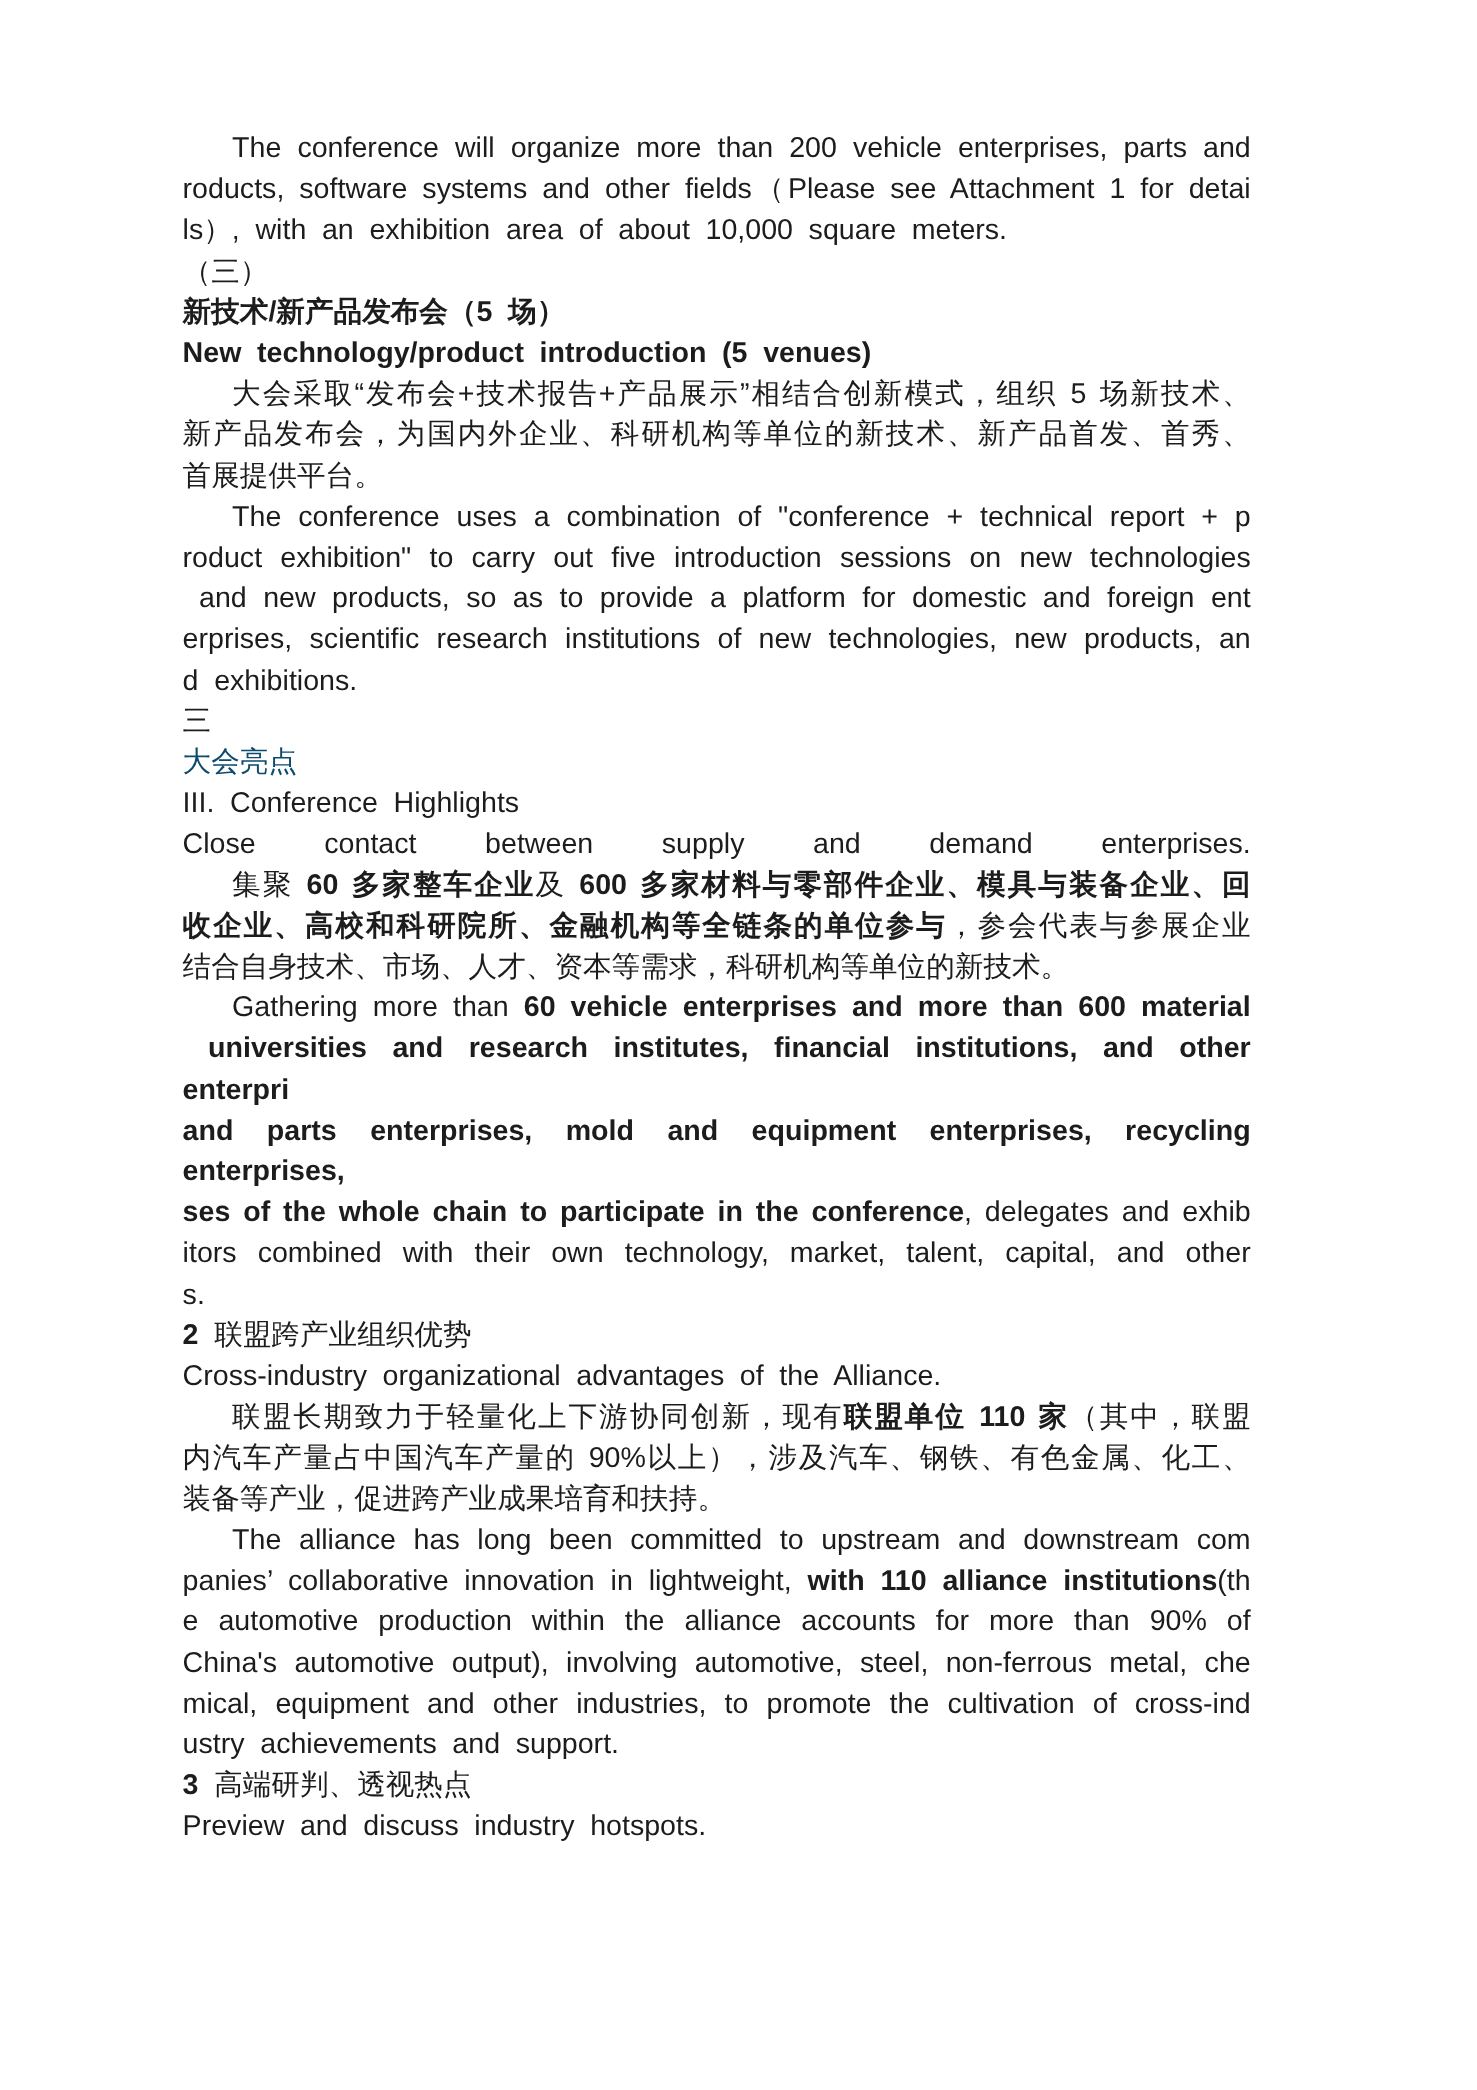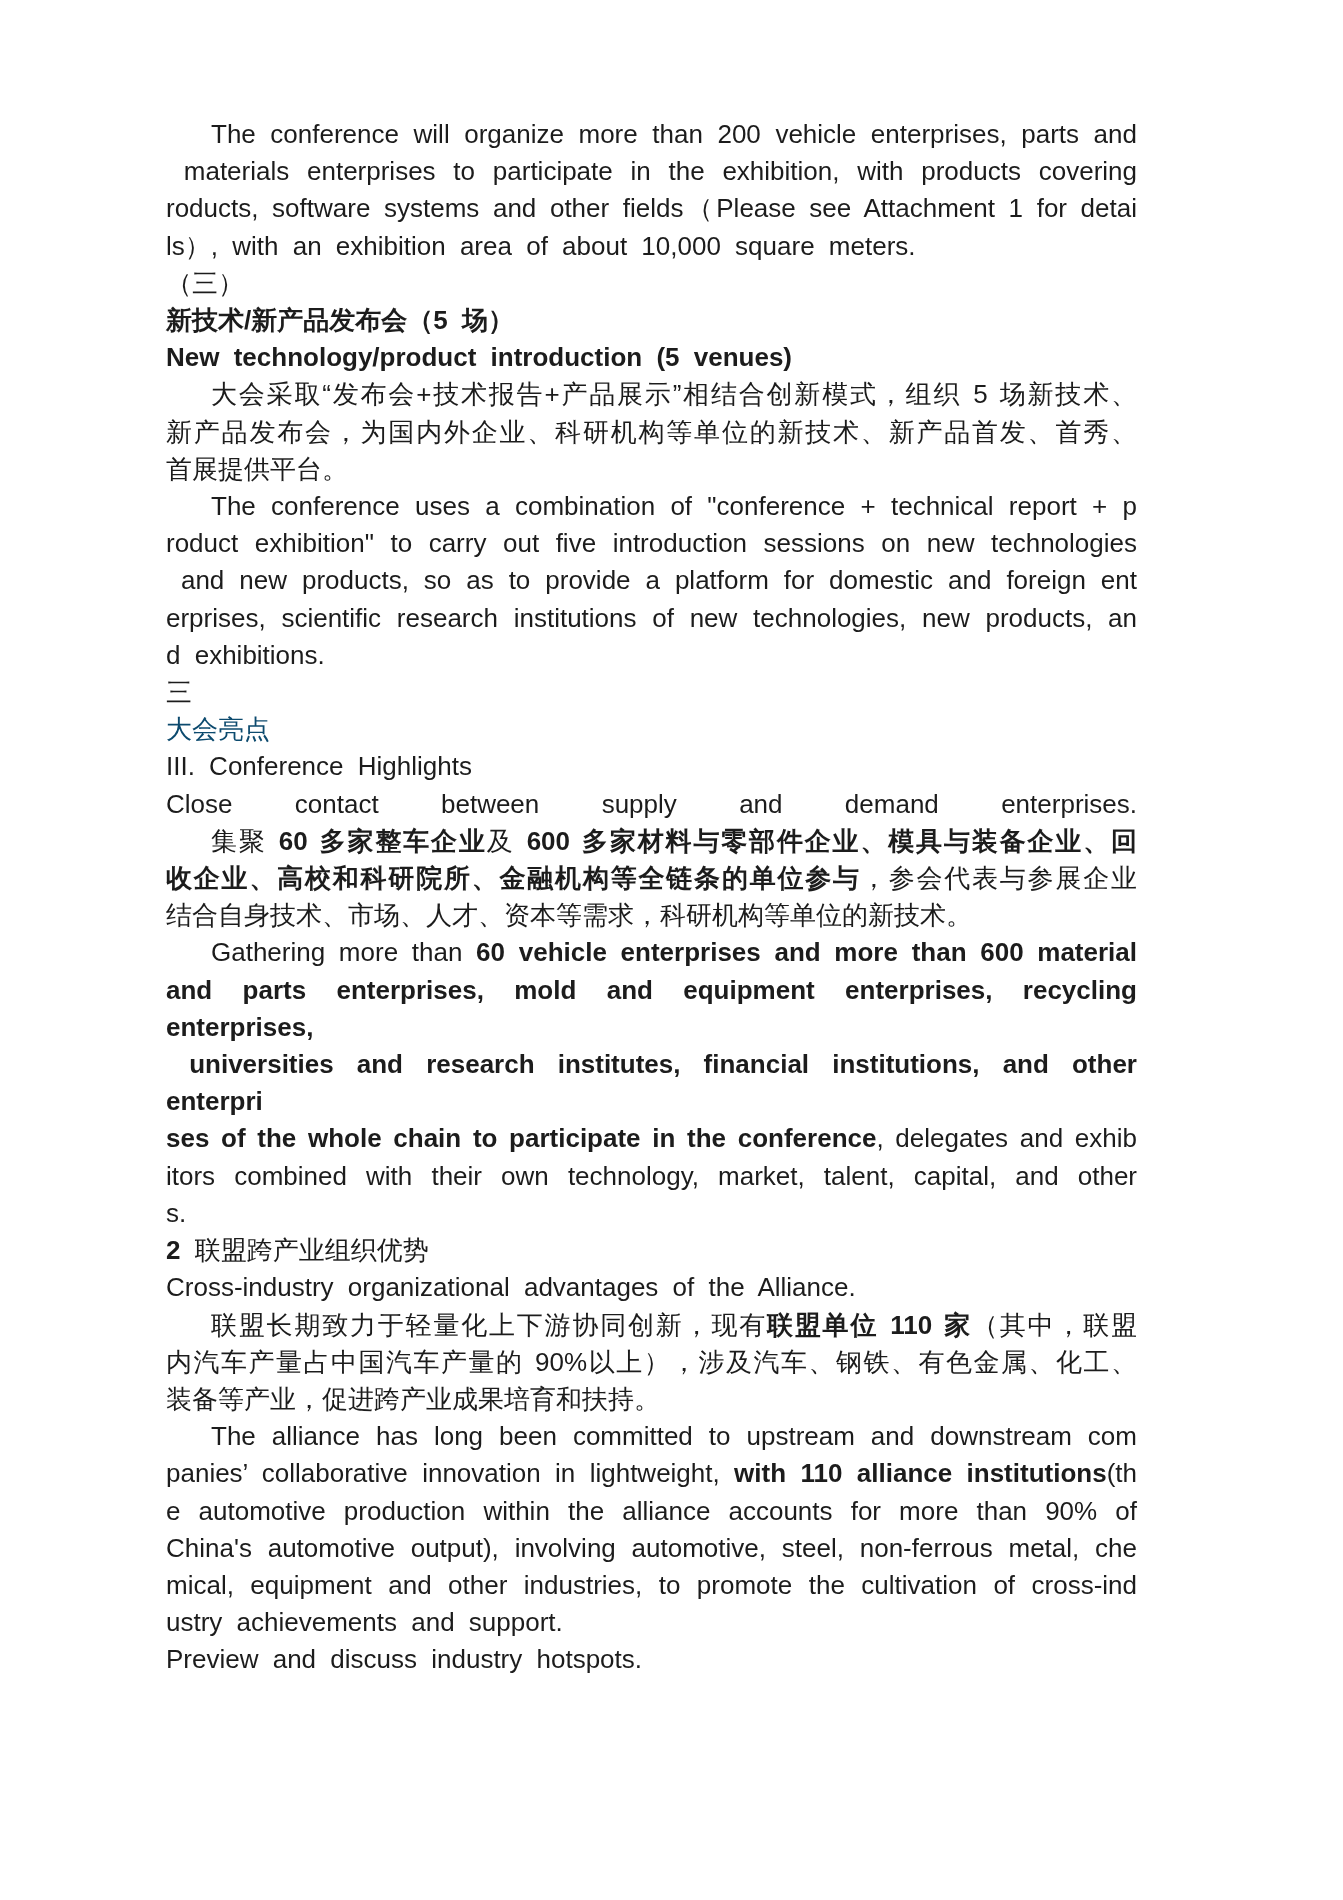--- a/index.html
+++ b/index.html
@@ -39,21 +39,20 @@
   }
   .bold { font-weight: 700; }
   .blue { color: #0c4a6e; }
 </style>
 </head>
 <body>
 
 <div class="page">
   <div class="content">
       <div class="line justify indent"><span>The conference will organize more than 200 vehicle enterprises, parts and</span></div>
-      <div class="line justify"><span> materials enterprises to participate in the exhibition, with products covering</span></div>
       <div class="line justify"><span>roducts, software systems and other fields（Please see Attachment 1 for detai</span></div>
       <div class="line"><span>ls）, with an exhibition area of about 10,000 square meters.</span></div>
       <div class="line"><span>（三）</span></div>
       <div class="line"><span class="bold">新技术/新产品发布会（5 场）</span></div>
       <div class="line"><span class="bold">New technology/product introduction (5 venues)</span></div>
       <div class="line justify indent"><span>大会采取“发布会+技术报告+产品展示”相结合创新模式，组织 5 场新技术、</span></div>
       <div class="line justify"><span>新产品发布会，为国内外企业、科研机构等单位的新技术、新产品首发、首秀、</span></div>
       <div class="line"><span>首展提供平台。</span></div>
       <div class="line justify indent"><span>The conference uses a combination of "conference + technical report + p</span></div>
       <div class="line justify"><span>roduct exhibition" to carry out five introduction sessions on new technologies</span></div>
@@ -61,31 +60,32 @@
       <div class="line justify"><span>erprises, scientific research institutions of new technologies, new products, an</span></div>
       <div class="line"><span>d exhibitions.</span></div>
       <div class="line"><span>三</span></div>
       <div class="line"><span class="blue">大会亮点</span></div>
       <div class="line"><span>III. Conference Highlights</span></div>
       <div class="line justify"><span>Close contact between supply and demand enterprises.</span></div>
       <div class="line justify indent"><span>集聚 </span><span class="bold">60 多家整车企业</span><span>及 </span><span class="bold">600 多家材料与零部件企业、模具与装备企业、回</span></div>
       <div class="line justify"><span class="bold">收企业、高校和科研院所、金融机构等全链条的单位参与</span><span>，参会代表与参展企业</span></div>
       <div class="line"><span>结合自身技术、市场、人才、资本等需求，科研机构等单位的新技术。</span></div>
       <div class="line justify indent"><span>Gathering more than </span><span class="bold">60 vehicle enterprises and more than 600 material</span></div>
+      <div class="line justify"><span class="bold"> universities and research institutes, financial institutions, and other enterpri</span></div>
       <div class="line justify"><span class="bold">and parts enterprises, mold and equipment enterprises, recycling enterprises,</span></div>
-      <div class="line justify"><span class="bold"> universities and research institutes, financial institutions, and other enterpri</span></div>
       <div class="line justify"><span class="bold">ses of the whole chain to participate in the conference</span><span>, delegates and exhib</span></div>
       <div class="line justify"><span>itors combined with their own technology, market, talent, capital, and other</span></div>
       <div class="line"><span>s.</span></div>
       <div class="line"><span class="bold">2</span><span> 联盟跨产业组织优势</span></div>
       <div class="line"><span>Cross-industry organizational advantages of the Alliance.</span></div>
       <div class="line justify indent"><span>联盟长期致力于轻量化上下游协同创新，现有</span><span class="bold">联盟单位 110 家</span><span>（其中，联盟</span></div>
       <div class="line justify"><span>内汽车产量占中国汽车产量的 90%以上），涉及汽车、钢铁、有色金属、化工、</span></div>
       <div class="line"><span>装备等产业，促进跨产业成果培育和扶持。</span></div>
       <div class="line justify indent"><span>The alliance has long been committed to upstream and downstream com</span></div>
       <div class="line justify"><span>panies’ collaborative innovation in lightweight, </span><span class="bold">with 110 alliance institutions</span><span>(th</span></div>
       <div class="line justify"><span>e automotive production within the alliance accounts for more than 90% of</span></div>
       <div class="line justify"><span>China's automotive output), involving automotive, steel, non-ferrous metal, che</span></div>
       <div class="line justify"><span>mical, equipment and other industries, to promote the cultivation of cross-ind</span></div>
       <div class="line"><span>ustry achievements and support.</span></div>
+      <div class="line"><span class="bold">3</span><span> 高端研判、透视热点</span></div>
       <div class="line"><span>Preview and discuss industry hotspots.</span></div>
     </div>
 </div>
 
 </body></html>

